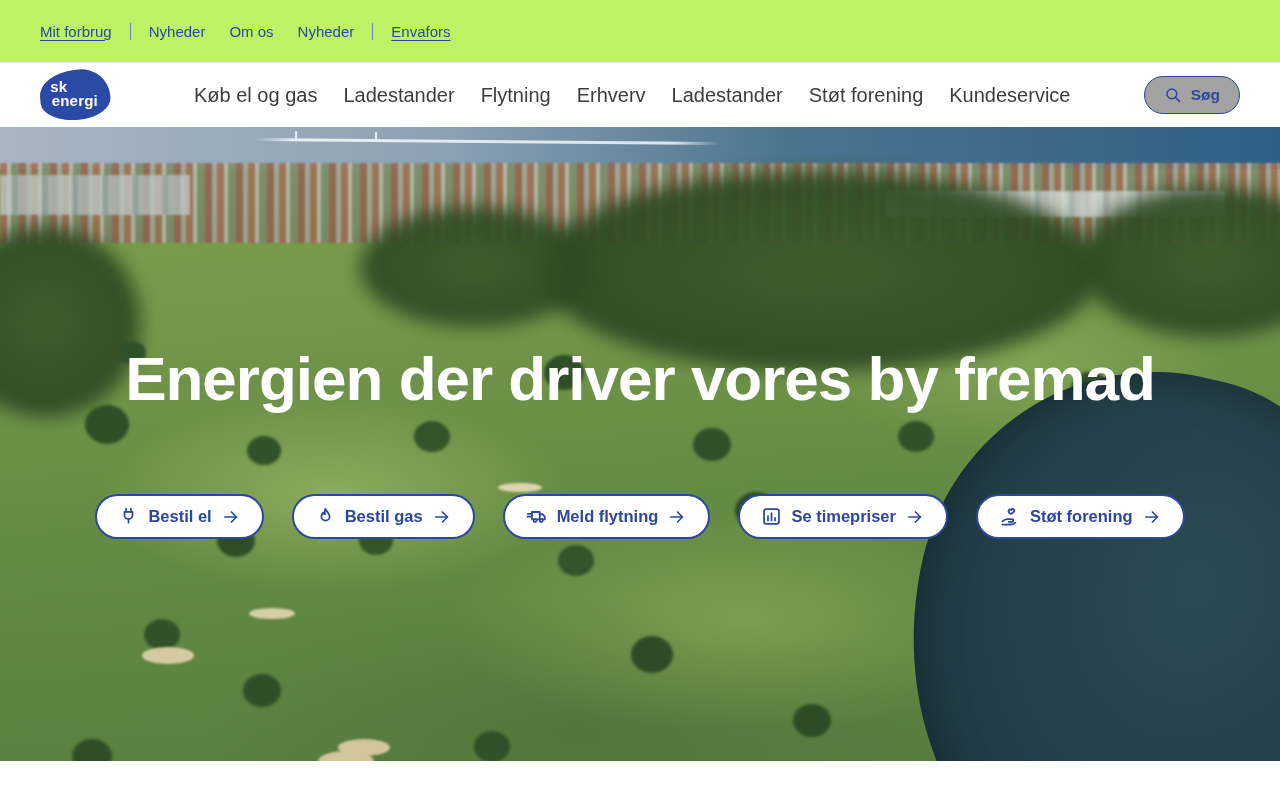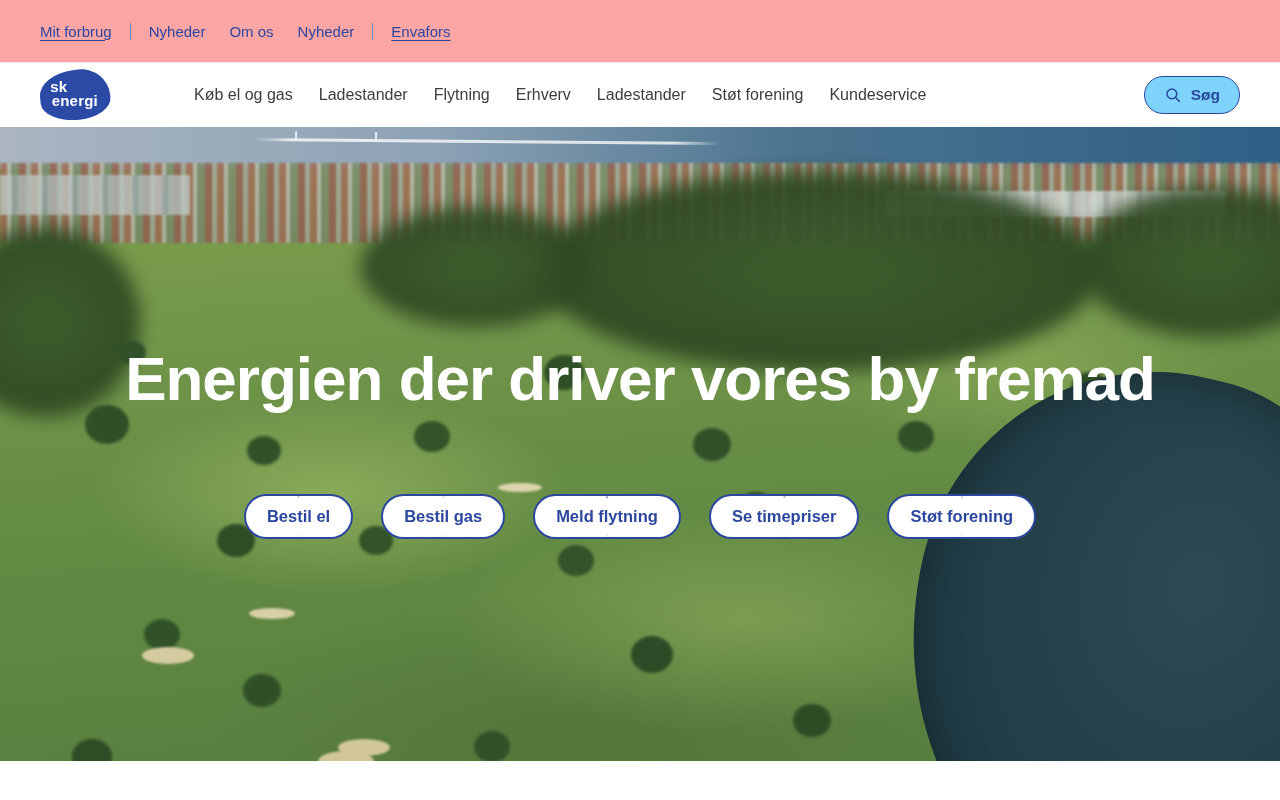--- a/index.html
+++ b/index.html
@@ -1,40 +1,40 @@
 <!DOCTYPE html>
 <html><head>
 <meta charset="utf-8">
 <style>
   * { margin:0; padding:0; box-sizing:border-box; }
   html,body { width:1280px; height:800px; overflow:hidden; background:#fff;
     font-family:"Liberation Sans", sans-serif; }
 
   
-  .topbar { height:63px; background:#fca5a5; border-bottom:1px solid #e9ebf2;
+  .topbar { height:63px; background:#bef264; border-bottom:1px solid #e9ebf2;
     display:flex; align-items:center; padding:4px 40px; }
   .topbar a { color:#2b479e; font-size:15px; text-decoration:none; }
   .topbar a.underlined { text-decoration:underline; text-underline-offset:3px; }
   .top-links { display:flex; align-items:center; gap:12px; }
   .top-links .grp { display:flex; gap:24px; }
   .tdivider { width:1px; height:17px; background:#6f84bd; margin:0 6px; }
 
   
   .navbar { height:64px; background:#fff; display:flex; align-items:center; padding:0 40px; }
   .logo { width:70px; height:50px; background:#2b4aa6;
     border-radius:58% 46% 52% 58% / 52% 62% 42% 44%;
     transform:rotate(-6deg); display:flex; flex-direction:column;
     justify-content:center; padding-left:11px; cursor:pointer; }
   .logo span { color:#fff; font-weight:bold; font-size:15px; line-height:.92;
     transform:rotate(6deg); letter-spacing:.2px; }
   .nav-items { display:flex; gap:26px; margin-left:84px; }
-  .nav-items a { color:#3d3d3d; font-size:16px; text-decoration:none; }
+  .nav-items a { color:#3d3d3d; font-size:20px; text-decoration:none; }
   .nav-actions { margin-left:auto; display:flex; gap:16px; }
   .pill { display:flex; align-items:center; gap:9px; height:38px; padding:0 19px;
-    border:1.6px solid #2b479e; border-radius:20px; background:#7dd3fc;
+    border:1.6px solid #2b479e; border-radius:20px; background:#a3a3a3;
     color:#2b479e; font-size:15.5px; font-weight:bold; cursor:pointer; }
   .pill svg { flex:0 0 auto; }
 
   
   .hero { position:relative; height:634px; overflow:hidden; }
   .scene { position:absolute; inset:0;
     background:linear-gradient(176deg,#7fa04d 0%,#73974a 28%,#648b44 58%,#577d3e 100%); }
   .scene::before { content:''; position:absolute; inset:0;
     background:
       radial-gradient(ellipse 340px 140px at 26% 58%, rgba(198,220,126,.38), transparent 70%),
@@ -89,21 +89,21 @@
   .shore { position:absolute; right:150px; bottom:-40px; width:180px; height:330px;
     background:radial-gradient(#4a6b33,#3a5829 70%); border-radius:50%;
     filter:blur(7px); transform:rotate(18deg); opacity:.9; }
 
   .hero-title { position:absolute; top:216px; left:0; right:0; text-align:center;
     color:#fff; font-size:62px; font-weight:bold; letter-spacing:-1px; }
   .hero-buttons { position:absolute; top:367px; left:0; right:0;
     display:flex; justify-content:center; gap:28px; }
   .hbtn { display:flex; align-items:center; gap:9px; height:45px; padding:0 21px;
     background:#fff; border:2px solid #2b479e; border-radius:23px;
-    color:#2b479e; font-size:16.5px; font-weight:bold; cursor:pointer; white-space:nowrap;flex-direction:column; }
+    color:#2b479e; font-size:16.5px; font-weight:bold; cursor:pointer; white-space:nowrap; }
 
   .footer-strip { height:38px; background:#fff; }
 
   svg.ic { stroke:#2b479e; stroke-width:2; fill:none;
     stroke-linecap:round; stroke-linejoin:round; }
 </style>
 </head>
 <body>
 
 <div class="topbar">

